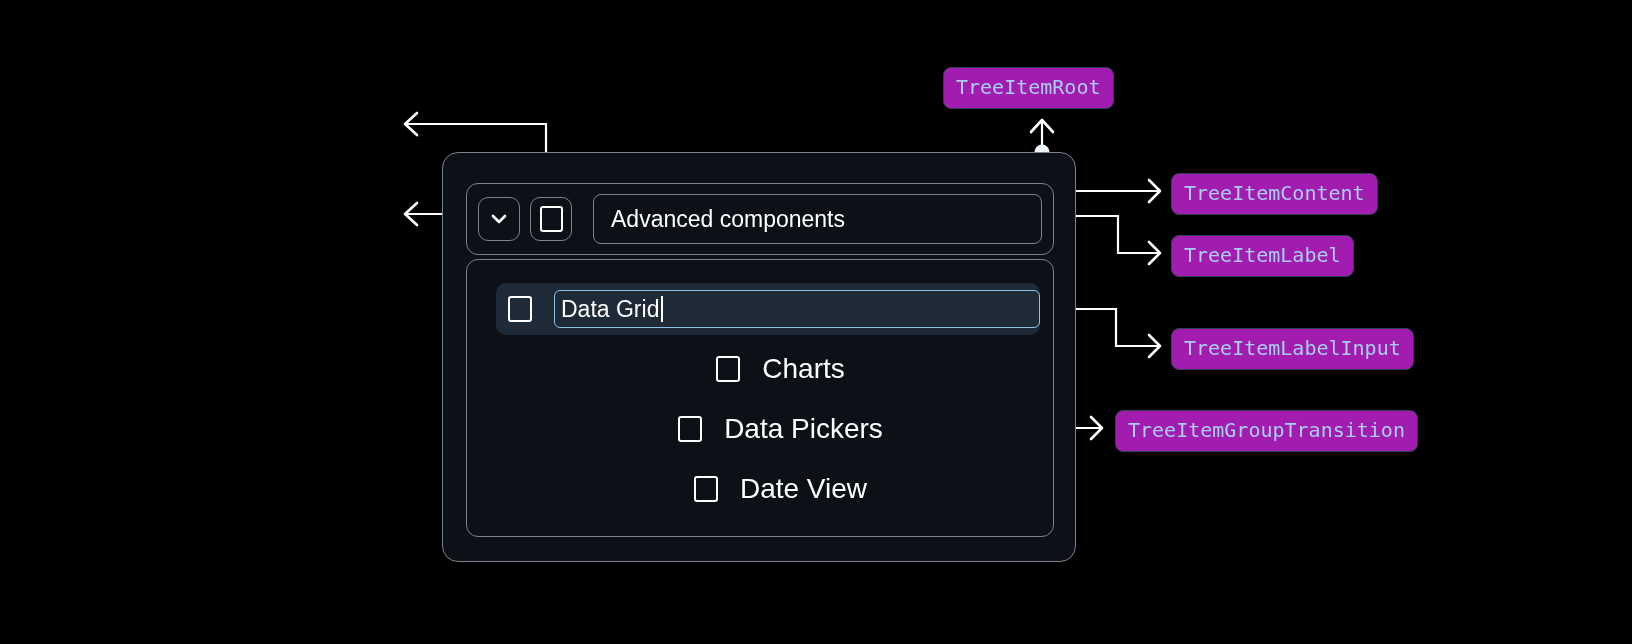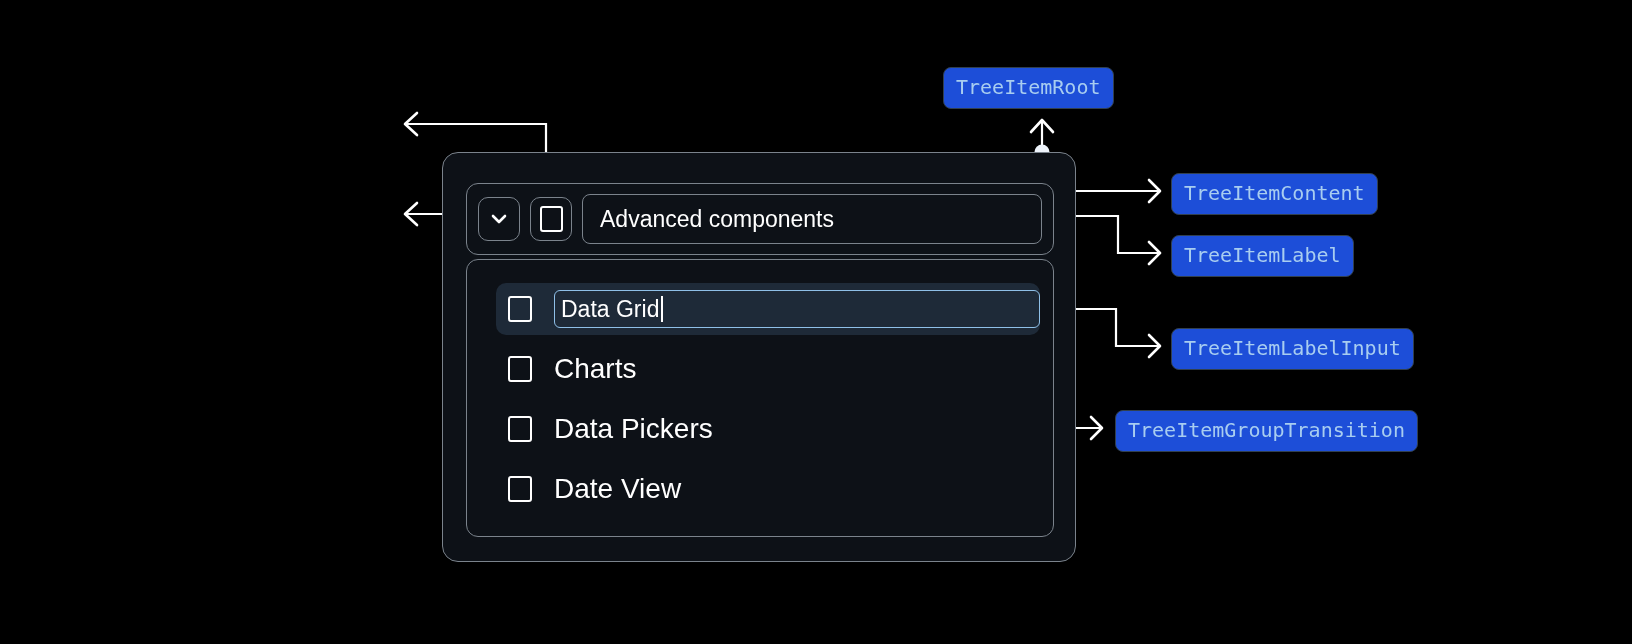--- a/index.html
+++ b/index.html
@@ -30,21 +30,21 @@
     left: 0; top: 0;
     width: 1632px;
     height: 644px;
     pointer-events: none;
   }
 
   
   .chip {
     position: absolute;
     box-sizing: border-box;
-    background: #1d4ed8;
+    background: #a21caf;
     border: 1px solid #31404f;
     border-radius: 8px;
     color: #a8cdf0;
     font-family: "DejaVu Sans Mono", "Liberation Mono", monospace;
     font-size: 20px;
     line-height: 1;
     letter-spacing: 0px;
     padding: 9px 12px 11px 12px;
     white-space: nowrap;
   }
@@ -119,20 +119,21 @@
     flex: 1 1 auto;
     height: 50px;
     border: 1.5px solid #7b838c;
     border-radius: 8px;
     display: flex;
     align-items: center;
     padding-left: 17px;
     color: #ffffff;
     font-size: 23px;
     background: transparent;
+    margin-left: 11px;
   }
 
   #group-transition {
     position: absolute;
     left: 23px;
     top: 106px;
     width: 588px;
     height: 278px;
     box-sizing: border-box;
     background: #0d1117;
@@ -144,20 +145,21 @@
   .tree-row {
     position: relative;
     box-sizing: border-box;
     height: 52px;
     margin: 0 0 8px 29px;
     display: flex;
     align-items: center;
     gap: 0;
     border-radius: 10px;
     padding-left: 12px;
+    justify-content: center;
   }
   .tree-row.selected {
     background: #1e2a38;
     margin-right: 13px;
   }
 
   .row-cb {
     box-sizing: border-box;
     width: 24px;
     height: 26px;

